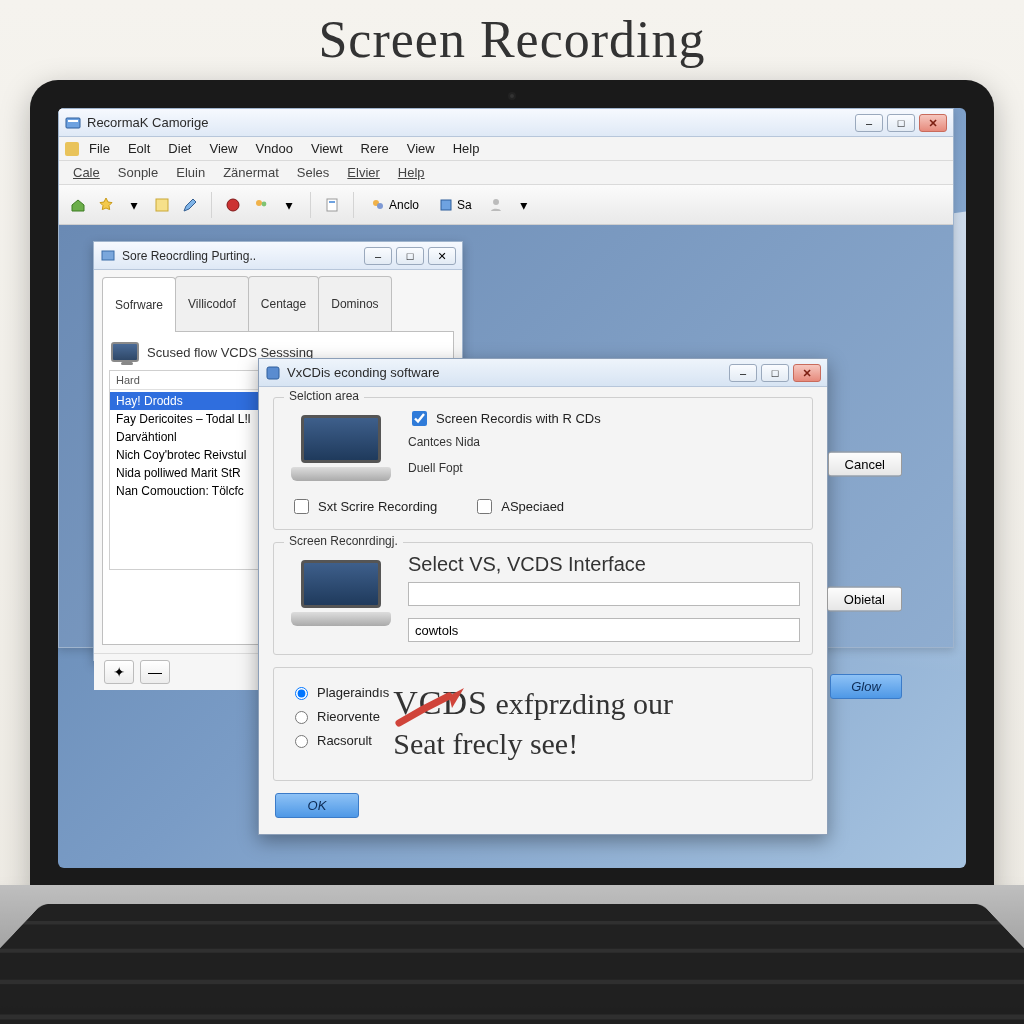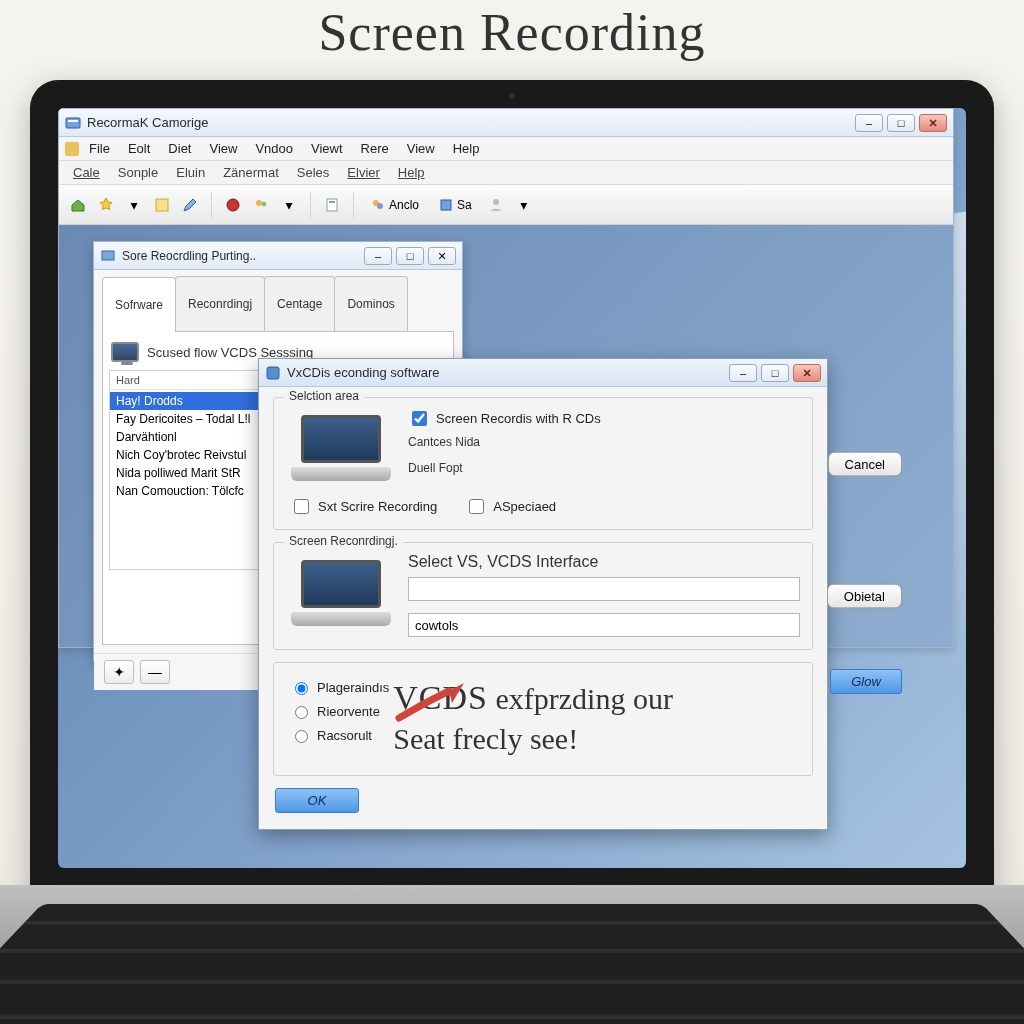--- a/index.html
+++ b/index.html
@@ -9,21 +9,21 @@
     height: 1024px;
     font-family: "Segoe UI", Tahoma, sans-serif;
     background: linear-gradient(180deg, #f5f3ee 0%, #edeae3 100%);
     position: relative;
     overflow: hidden;
   }
 
   
   .headline {
     position: absolute;
-    top: 3px;
+    top: 10px;
     left: 0; right: 0;
     text-align: center;
     font-family: Georgia, "Times New Roman", serif;
     font-size: 52px;
     color: #333;
     letter-spacing: 1px;
   }
 
   
   .laptop {
@@ -256,40 +256,40 @@
     flex:1; height:24px;
     border:1px solid #9bb1cc; border-right:none;
     padding:0 6px; font-size:13px; background:#fff;
   }
   .combo .dd{
     width:22px; height:24px;
     border:1px solid #3f7fd3; background:linear-gradient(#9cc5f3,#5a9ae6);
     display:flex;align-items:center;justify-content:center;
     color:#0b3a78; font-size:11px; cursor:pointer;
   }
-  .inline-checks { display:flex; gap:28px; margin-top:8px; padding-left:4px;align-items:flex-end;}
+  .inline-checks { display:flex; gap:36px; margin-top:8px; padding-left:4px;align-items:flex-end;}
   .txt {
     width: 100%; height:24px;
     border:1px solid #b8b8b8; padding:0 6px; font-size:13px; background:#fff;
   }
   .side-btn {
     padding: 4px 16px;
     min-width:72px;
     border:1px solid #9a9a9a; border-radius:3px;
     background:linear-gradient(#fdfdfd,#e6e6e6);
     font-size:13px; cursor:pointer;
   }
   .side-btn.primary {
     background:linear-gradient(#8ec2f6,#4e98e6);
     border-color:#3b7bc8; color:#0c2a54;font-style:italic;
   }
   .radio-col { display:flex; flex-direction:column; gap:8px; font-size:13px; padding:6px 4px;}
   .radio-col label{display:flex;align-items:center;gap:6px;}
   .sel-row { position:relative; }
-  .sel-row .side-btn { position:absolute; right:-90px; top:50%; transform:translateY(-50%);border-radius:7px; }
+  .sel-row .side-btn { position:absolute; right:-90px; top:50%; transform:translateY(-50%); }
 
   .radio-row { display:flex; align-items:flex-start; }
   .callout {
     flex:1;
     font-family: Georgia, serif;
     font-size: 30px;
     color:#333; 
     padding-top:4px;
     line-height:1.25;
   }
@@ -433,21 +433,21 @@
               <span>Sore Reocrdling Purting..</span>
               <span class="spacer"></span>
               <div class="wc">
                 <button>–</button>
                 <button>□</button>
                 <button>✕</button>
               </div>
             </div>
             <div class="tabs">
               <div class="tab active">Sofrware</div>
-              <div class="tab">Reconrdingj</div>
+              <div class="tab">Villicodof</div>
               <div class="tab">Centage</div>
               <div class="tab">Dominos</div>
             </div>
             <div class="panel-body">
               <div class="panel-heading">
                 <span class="mini-monitor"></span>
                 <span>Scused flow VCDS Sesssing</span>
               </div>
               <div class="tree">
                 <div class="tree-head">
@@ -530,21 +530,21 @@
           <div class="fieldset sel-row">
             <span class="legend">Screen Reconrdingj.</span>
             <div class="fs-row">
               <div class="thumb">
                 <div class="laptop-icon">
                     <div class="scr"></div>
                     <div class="base"></div>
                   </div>
               </div>
               <div class="form-col">
-                <span class="lbl" style="font-size:16px">Select VS, VCDS Interface</span>
+                <span class="lbl" style="font-size:20px">Select VS, VCDS Interface</span>
                 <input class="txt" type="text" value="" style="">
                 <input class="txt" type="text" style="margin-top: 6px;" value="cowtols">
               </div>
             </div>
             <button class="side-btn">Obietal</button>
           </div>
 
           <div class="fieldset" style="position:relative;padding-bottom:18px">
             <div class="radio-row">
               <div class="radio-col">

